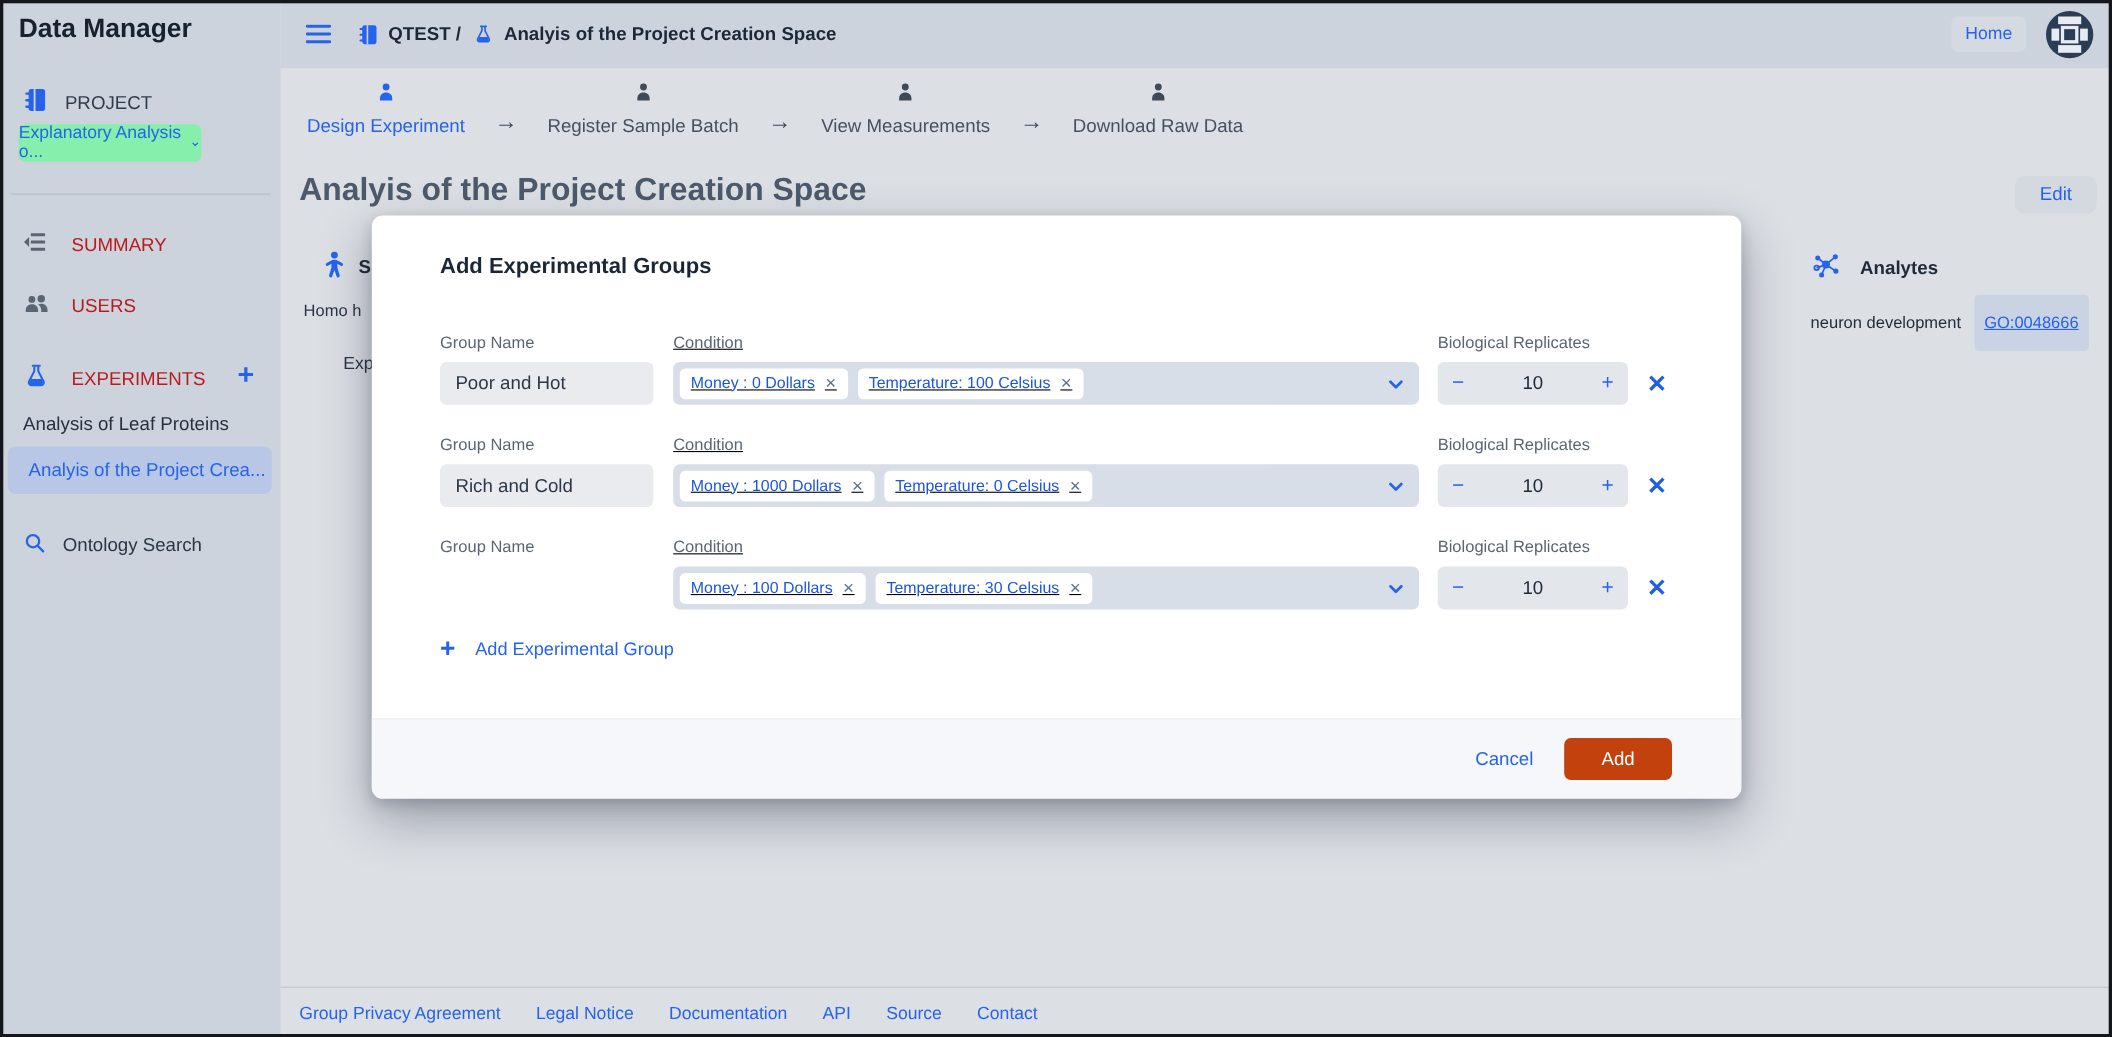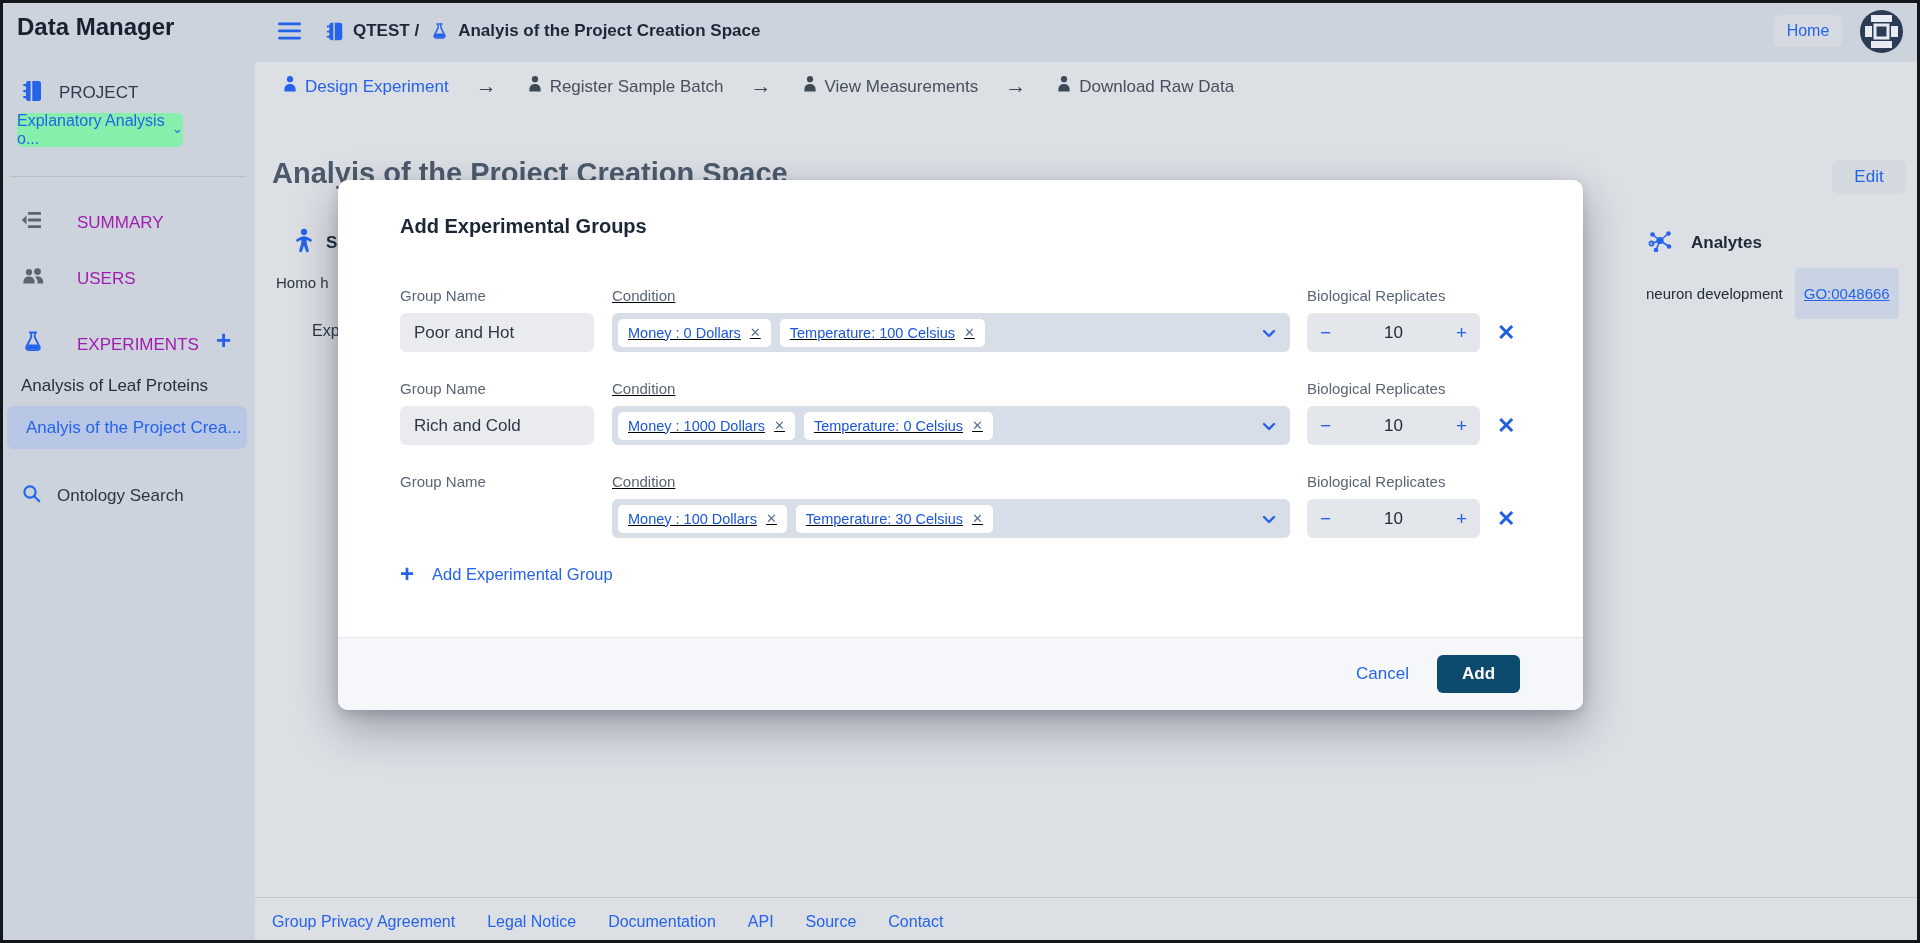--- a/index.html
+++ b/index.html
@@ -8,40 +8,40 @@
   .frame { position:absolute; inset:0; border:3px solid #13161b; pointer-events:none; z-index:60; }
 
   
   .sidebar { position:absolute; left:0; top:0; width:255px; height:943px; background:#ccd3dd; z-index:5; }
   .app-title { position:absolute; left:17px; top:13px; font-size:24px; font-weight:bold; color:#18222f; }
   .project-row { position:absolute; left:21px; top:79px; display:flex; align-items:center; gap:16px; }
   .project-row .lbl { font-size:17px; color:#2f3b4b; }
   .project-selector { position:absolute; left:17px; top:113px; width:166px; height:34px; background:#86efac; border-radius:6px; display:flex; align-items:center; justify-content:center; gap:7px; color:#2563eb; font-size:16px; cursor:pointer; }
   .project-selector .caret { font-size:13px; margin-top:-4px; }
   .sb-divider { position:absolute; left:10px; top:176px; width:236px; height:1px; background:#b6bec9; }
-  .nav-item { position:absolute; left:21px; display:flex; align-items:center; gap:32px; font-size:17px; color:#a21caf; cursor:pointer; }
+  .nav-item { position:absolute; left:21px; display:flex; align-items:center; gap:20px; font-size:17px; color:#b91c1c; cursor:pointer; }
   .nav-summary { top:208px; }
   .nav-users { top:264px; }
   .nav-experiments { top:330px; }
   .plus-btn { position:absolute; left:216px; top:327px; color:#2563eb; font-size:26px; font-weight:bold; cursor:pointer; line-height:26px; }
   .exp-item { position:absolute; left:21px; top:376px; font-size:17px; color:#26303e; cursor:pointer; }
   .exp-item-active { position:absolute; left:7px; top:406px; width:240px; height:43px; background:#b9c7e7; border-radius:7px; display:flex; align-items:center; padding-left:19px; color:#2563eb; font-size:17px; cursor:pointer; }
   .ontology { position:absolute; left:21px; top:483px; display:flex; align-items:center; gap:15px; font-size:17px; color:#2b3644; cursor:pointer; }
 
   
   .topbar { position:absolute; left:255px; top:0; width:1665px; height:62px; background:#ccd3dd; display:flex; align-items:center; padding:0 16px 0 23px; z-index:5; }
   .topbar .crumb-txt { font-size:17px; font-weight:bold; color:#1c2737; white-space:nowrap; }
   .topbar .mi { margin-left:24px; display:flex; align-items:center; }
   .topbar .gap-s { margin-left:9px; }
   .home-btn { margin-left:auto; width:68px; height:32px; background:#d5dae2; border-radius:6px; display:flex; align-items:center; justify-content:center; color:#2563eb; font-size:16px; cursor:pointer; }
   .avatar { margin-left:17px; width:45px; height:45px; cursor:pointer; }
 
   
   .stepper { position:absolute; left:279px; top:74px; display:flex; align-items:flex-end; gap:27px; }
-  .step { display:flex; align-items:center; gap:4px; cursor:pointer; }
+  .step { display:flex; flex-direction:column; align-items:center; gap:4px; cursor:pointer; }
   .step .s-label { font-size:17px; color:#46505f; }
   .step.active .s-label { color:#2563eb; }
   .step .s-icon { color:#3f4a59; }
   .step.active .s-icon { color:#2563eb; }
   .step-arrow { font-size:21px; color:#3d4857; padding-bottom:2px; }
 
   
   .page-title { position:absolute; left:272px; top:157px; font-size:29px; font-weight:bold; color:#4c5a6b; }
   .edit-btn { position:absolute; left:1832px; top:160px; width:74px; height:34px; background:#d4d8df; border-radius:8px; display:flex; align-items:center; justify-content:center; color:#2563eb; font-size:17px; cursor:pointer; }
 
@@ -55,21 +55,21 @@
   .analyte-row { position:absolute; left:1646px; top:268px; display:flex; align-items:center; gap:12px; font-size:15px; color:#222d3c; }
   .go-chip { background:#c9d3e3; border-radius:4px; padding:17px 9px; }
   .go-chip a, .go-link { color:#2563eb; text-decoration:underline; font-size:15px; cursor:pointer; }
 
   
   .footer-line { position:absolute; left:255px; top:897px; width:1665px; height:1px; background:#c2c7d0; }
   .footer-links { position:absolute; left:272px; top:913px; display:flex; gap:32px; }
   .footer-links span { font-size:16px; color:#2563eb; cursor:pointer; white-space:nowrap; }
 
   
-  .modal { position:absolute; left:338px; top:180px; width:1245px; height:530px; background:#ffffff; border-radius:10px; box-shadow:0 18px 45px rgba(25,35,55,.35), 0 4px 12px rgba(25,35,55,.18); z-index:10; }
+  .modal { position:absolute; left:338px; top:196px; width:1245px; height:530px; background:#ffffff; border-radius:10px; box-shadow:0 18px 45px rgba(25,35,55,.35), 0 4px 12px rgba(25,35,55,.18); z-index:10; }
   .modal-title { position:absolute; left:62px; top:35px; font-size:20px; font-weight:bold; color:#1b2636; }
   .g-row { position:absolute; left:62px; display:flex; }
   .g-row.r0 { top:107px; } .g-row.r1 { top:200px; } .g-row.r2 { top:293px; }
   .col-group { width:194px; margin-right:18px; }
   .col-cond  { width:678px; margin-right:17px;text-decoration:underline; }
   .col-rep   { width:173px; margin-right:17px; }
   .field-label { font-size:15px; color:#5a6574; margin-bottom:8px; height:18px; }
   .text-input { width:100%; height:39px; background:#e9ebef; border:none; border-radius:6px; padding:0 14px; font-size:17px; color:#2c3847; font-family:inherit; outline:none; }
   .cond-select { height:39px; background:#d8dee8; border-radius:6px; display:flex; align-items:center; padding:0 42px 0 6px; gap:9px; position:relative; cursor:pointer; }
   .chip { background:#ffffff; border-radius:5px; padding:6px 10px; font-size:14.5px; color:#1a56db; display:flex; align-items:center; gap:9px; white-space:nowrap; cursor:pointer; }
@@ -77,21 +77,21 @@
   .chevron { position:absolute; right:12px; top:11px; }
   .rep-stepper { height:39px; background:#e3e6eb; border-radius:6px; display:flex; align-items:center; justify-content:space-between; padding:0 13px; }
   .rep-stepper .sym { color:#2563eb; font-size:19px; cursor:pointer; }
   .rep-stepper .val { font-size:17px; color:#202b3a; }
   .remove-btn { margin-top:26px; height:39px; display:flex; align-items:center; font-size:22px; font-weight:bold; color:#1f5fe0; cursor:pointer; }
   .add-group { position:absolute; left:62px; top:382px; display:flex; align-items:center; gap:18px; cursor:pointer; }
   .add-group .pl { color:#2563eb; font-size:24px; font-weight:bold; line-height:24px; }
   .add-group .tx { color:#2563eb; font-size:16.5px; }
   .modal-footer { position:absolute; left:0; bottom:0; width:100%; height:73px; background:#f5f7fa; border-top:1px solid #e3e6ec; border-radius:0 0 10px 10px; display:flex; align-items:center; justify-content:flex-end; padding-right:63px; gap:28px; }
   .cancel-btn { color:#2563eb; font-size:17px; cursor:pointer; }
-  .add-btn { width:83px; height:38px; background:#0c4a6e; color:#ffffff; border-radius:6px; display:flex; align-items:center; justify-content:center; font-size:17px; font-weight:700; cursor:pointer; }
+  .add-btn { width:98px; height:38px; background:#c2410c; color:#ffffff; border-radius:6px; display:flex; align-items:center; justify-content:center; font-size:17px; font-weight:400; cursor:pointer; }
 </style>
 </head>
 <body>
 
 <div class="sidebar">
   <div class="app-title">Data Manager</div>
 
   <div class="project-row">
     <span>
       <svg width="22" height="24" viewBox="0 0 22 24">

